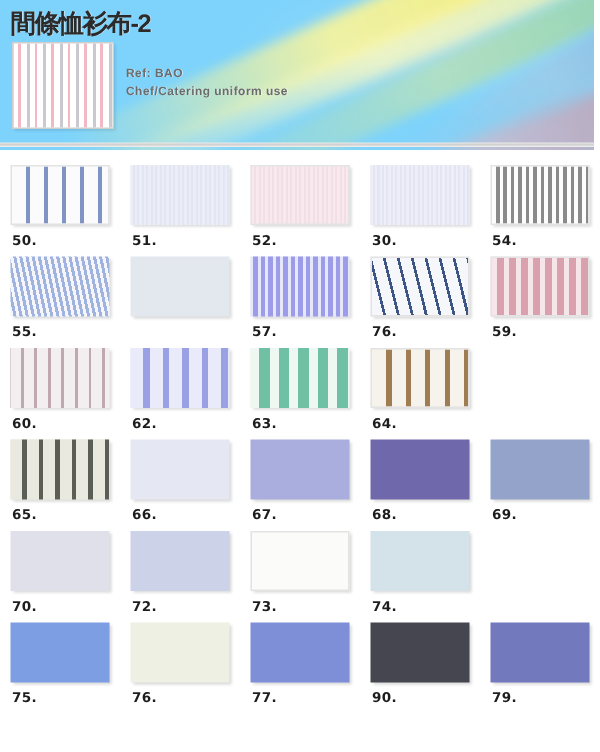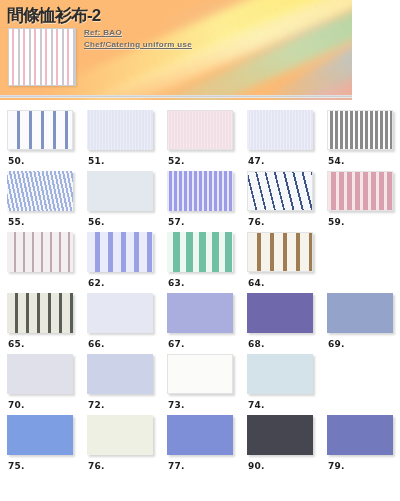--- a/index.html
+++ b/index.html
@@ -12,24 +12,24 @@
     width: 400px;
     height: 501px;
     overflow: hidden;
     font-family: "Liberation Sans", sans-serif;
     position: relative;
   }
 
   
   #header {
     position: relative;
-    width: 352px;
+    width: 396px;
     height: 100px;
     overflow: hidden;
-    background: #fdba74;
+    background: #7dd3fc;
   }
   #header-gradient {
     position: absolute;
     left: 0; top: 0;
     width: 400px;
     height: 100px;
   }
   #header-gradient .band {
     position: absolute;
     transform-origin: 0 0;
@@ -107,29 +107,28 @@
     font-weight: bold;
     color: #2b2b2b;
     letter-spacing: -1px;
     line-height: 19px;
     text-shadow: 0.5px 0.5px 0 rgba(255,255,255,0.6);
     white-space: nowrap;
   }
   #header-meta {
     position: absolute;
     left: 84px;
-    top: 27px;
+    top: 43px;
     color: #6b6b6b;
     font-size: 8px;
     font-weight: bold;
     line-height: 12px;
     letter-spacing: 0.3px;
     white-space: nowrap;
     text-shadow: 0.5px 0.5px 0 rgba(255,255,255,0.7);
-    text-decoration: underline;
   }
   #header-rule {
     position: absolute;
     left: 0;
     top: 95px;
     width: 400px;
     height: 3px;
     background: linear-gradient(to bottom, #e9e9e9 0%, #cfcfcf 50%, #f4f4f4 100%);
   }
 
@@ -204,52 +203,52 @@
       <div class="cell">
         <div class="swatch" style="background-color: rgb(236, 238, 247); background-image: repeating-linear-gradient(to right, rgb(236, 238, 247) 0px, rgb(236, 238, 247) 1.5px, rgb(226, 229, 242) 1.5px, rgb(226, 229, 242) 3px);"></div>
         <div class="label">51.</div>
       </div>
       <div class="cell">
         <div class="swatch thin-border" style="background-color: rgb(247, 233, 238); background-image: repeating-linear-gradient(to right, rgb(247, 233, 238) 0px, rgb(247, 233, 238) 1.5px, rgb(242, 223, 230) 1.5px, rgb(242, 223, 230) 3px);"></div>
         <div class="label">52.</div>
       </div>
       <div class="cell">
         <div class="swatch" style="background-color: rgb(237, 238, 248); background-image: repeating-linear-gradient(to right, rgb(237, 238, 248) 0px, rgb(237, 238, 248) 1.5px, rgb(227, 229, 243) 1.5px, rgb(227, 229, 243) 3px);"></div>
-        <div class="label">47.</div>
+        <div class="label">30.</div>
       </div>
       <div class="cell">
         <div class="swatch thin-border" style="background-color: rgb(253, 253, 253); background-image: repeating-linear-gradient(to right, rgb(253, 253, 253) 0px, rgb(253, 253, 253) 2.5px, rgb(138, 138, 138) 2.5px, rgb(138, 138, 138) 5px);"></div>
         <div class="label">54.</div>
       </div>
     </div>
     <div class="row">
       <div class="cell">
         <div class="swatch" style="background-color: rgb(244, 246, 252); background-image: repeating-linear-gradient(78deg, rgb(244, 246, 252) 0px, rgb(244, 246, 252) 2px, rgb(159, 179, 222) 2px, rgb(159, 179, 222) 4px);"></div>
         <div class="label">55.</div>
       </div>
       <div class="cell">
         <div class="swatch" style="background-color: rgb(227, 232, 238); background-image: none;"></div>
-        <div class="label">56.</div>
       </div>
       <div class="cell">
         <div class="swatch" style="background-color: rgb(231, 231, 251); background-image: repeating-linear-gradient(to right, rgb(231, 231, 251) 0px, rgb(231, 231, 251) 2px, rgb(156, 156, 232) 2px, rgb(156, 156, 232) 5px);"></div>
         <div class="label">57.</div>
       </div>
       <div class="cell">
         <div class="swatch thin-border" style="background-color: rgb(246, 247, 251); background-image: repeating-linear-gradient(76deg, rgb(246, 247, 251) 0px, rgb(246, 247, 251) 7.2px, rgb(60, 85, 133) 7.2px, rgb(60, 85, 133) 9px);"></div>
         <div class="label">76.</div>
       </div>
       <div class="cell">
         <div class="swatch thin-border" style="background-color: rgb(246, 230, 234); background-image: repeating-linear-gradient(to right, rgb(246, 230, 234) 0px, rgb(246, 230, 234) 3.5px, rgb(217, 160, 174) 3.5px, rgb(217, 160, 174) 8px);"></div>
         <div class="label">59.</div>
       </div>
     </div>
     <div class="row">
       <div class="cell">
         <div class="swatch" style="background-color: rgb(243, 238, 240); background-image: repeating-linear-gradient(to right, rgb(243, 238, 240) 0px, rgb(243, 238, 240) 7px, rgb(191, 168, 176) 7px, rgb(191, 168, 176) 9px);"></div>
+        <div class="label">60.</div>
       </div>
       <div class="cell">
         <div class="swatch" style="background-color: rgb(233, 234, 250); background-image: repeating-linear-gradient(to right, rgb(233, 234, 250) 0px, rgb(233, 234, 250) 8.5px, rgb(154, 160, 228) 8.5px, rgb(154, 160, 228) 13px);"></div>
         <div class="label">62.</div>
       </div>
       <div class="cell">
         <div class="swatch" style="background-color: rgb(238, 247, 241); background-image: repeating-linear-gradient(to right, rgb(238, 247, 241) 0px, rgb(238, 247, 241) 6px, rgb(111, 192, 164) 6px, rgb(111, 192, 164) 13px);"></div>
         <div class="label">63.</div>
       </div>
       <div class="cell">

